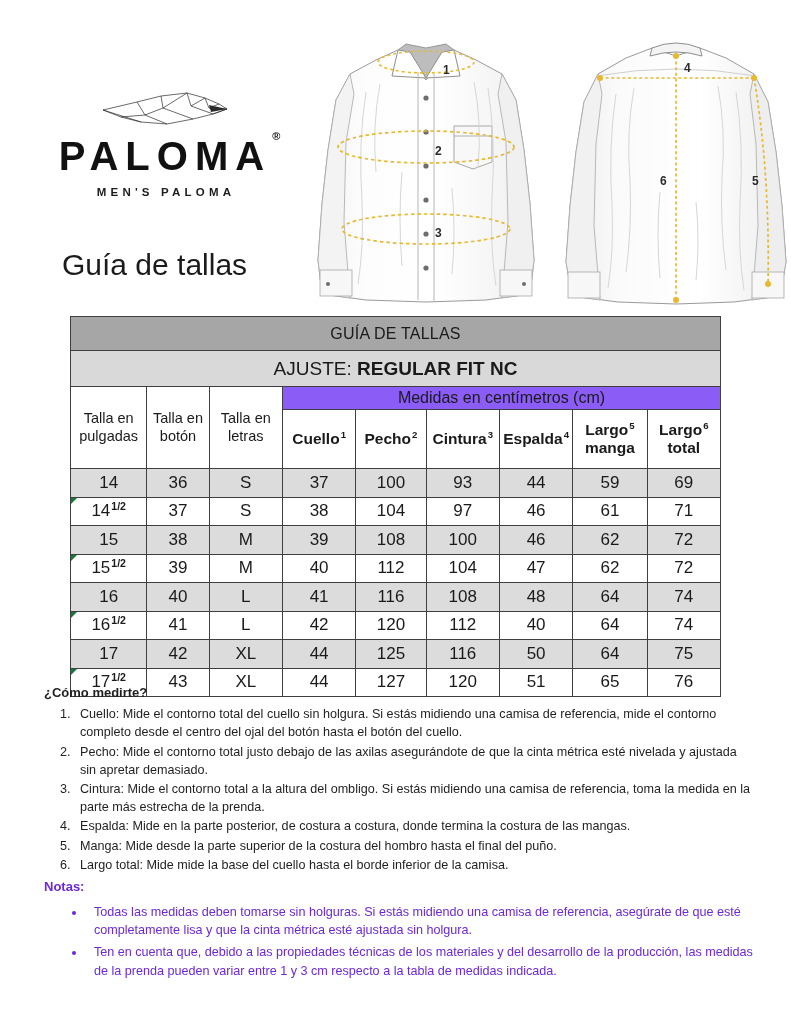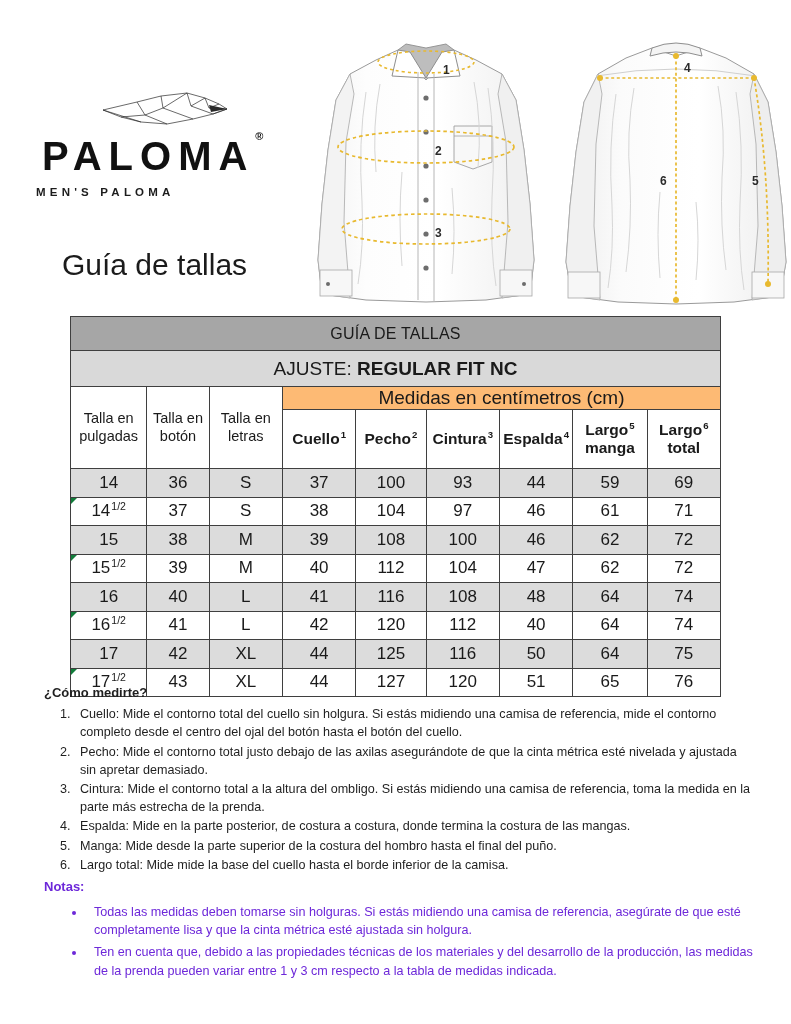--- a/index.html
+++ b/index.html
@@ -17,20 +17,21 @@
   }
 
   
   .page { position: relative; width: 791px; height: 1024px; }
 
   .brand-block {
     position: absolute;
     left: 36px;
     top: 88px;
     width: 260px;
+    text-align: center;
   }
   .brand-mark {
     width: 130px;
     height: 46px;
     margin: 0 auto 2px auto;
     display: block;
   }
   .brand-name {
     font-size: 40px;
     font-weight: 700;
@@ -111,23 +112,23 @@
   }
   .band-fit td {
     background: #d9d9d9;
     height: 35px;
     font-size: 19px;
   }
   .band-fit .fit-label { font-weight: 400; }
   .band-fit .fit-value { font-weight: 700; }
 
   .hdr-metric td {
-    background: #fdba74;
+    background: #8b5cf6;
     height: 22px;
-    font-size: 19px;
+    font-size: 16px;
     font-weight: 700;
   }
   .hdr-cols td {
     background: #ffffff;
     height: 58px;
     font-size: 14.5px;
     line-height: 1.18;
   }
   .hdr-cols td.strong { font-weight: 700; font-size: 15.5px; }
   .hdr-cols sup, .frac {
@@ -136,21 +137,21 @@
     line-height: 0;
     font-weight: 700;
     margin-left: 1px;
   }
 
   .data-row td { height: 27.5px; font-size: 17px; }
   .data-row.shaded td { background: #dcdcdc; }
   .data-row.plainrow td { background: #ffffff; }
 
   td.size-cell { position: relative; }
-  td.size-cell .frac { font-weight: 400; }
+  td.size-cell .frac { font-weight: 700; }
   
   td.size-cell.marked::before {
     content: "";
     position: absolute;
     left: 0; top: 0;
     width: 0; height: 0;
     border-top: 6px solid #117c3a;
     border-right: 6px solid transparent;
   }
   

